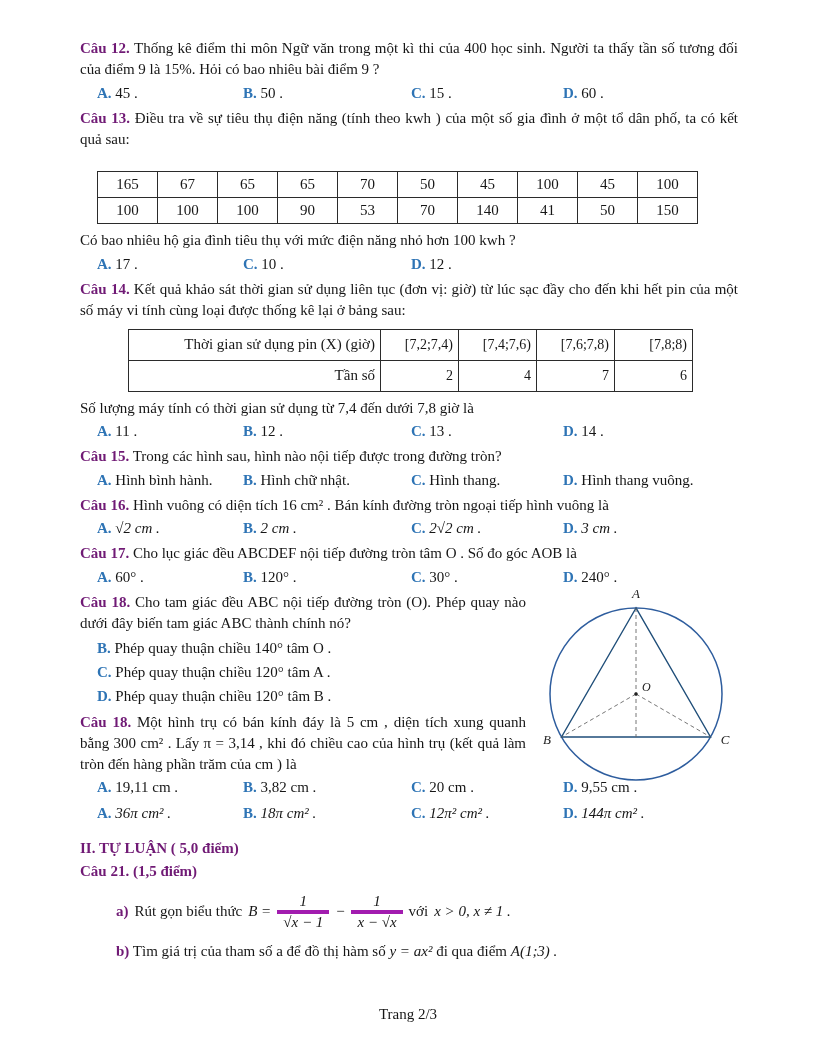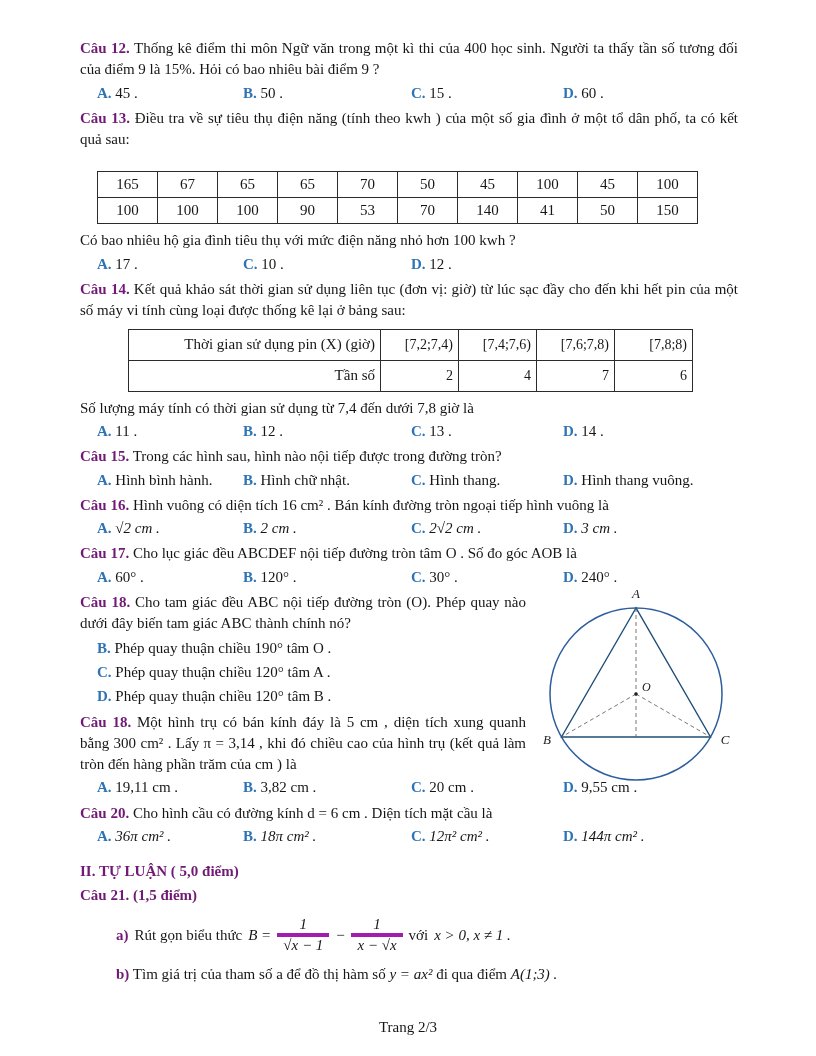--- a/index.html
+++ b/index.html
@@ -31,21 +31,21 @@
   .fig { float:right; width:204px; height:214px; margin:-10px 0 2px 8px; }
   .math { font-style:italic; }
   
   .sec-title { margin:14px 0 2px 0; }
   
   .sub { padding-left:36px; margin:6px 0; }
   .mline { display:flex; align-items:center; gap:6px; padding-left:36px; margin:10px 0 10px 0; }
   .frac { display:inline-flex; flex-direction:column; text-align:center; vertical-align:middle; }
   .frac .num { padding:0 6px; line-height:1.15; }
   .frac .den { border-top:4px solid #a21caf; padding:0 6px; line-height:1.15; }
-  .footer { position:absolute; bottom:18px; left:0; right:0; text-align:center; }
+  .footer { position:absolute; bottom:31px; left:0; right:0; text-align:center; }
 </style>
 </head>
 <body>
 
 <div class="page">
 
   <section class="q">
     <p class="qtext"><span class="blue">Câu 12.</span> <span>Thống kê điểm thi môn Ngữ văn trong một kì thi của 400 học sinh. Người ta thấy tần số tương đối của điểm 9 là 15%. Hỏi có bao nhiêu bài điểm 9 ?</span></p>
     <div class="opts">
       <span class="opt"><b class="letter">A.</b> <span>45 .</span></span>
@@ -162,38 +162,37 @@
         <line x1="102" y1="112" x2="176.5" y2="155" stroke="#666666" stroke-width="0.9" stroke-dasharray="4,3"></line>
         <circle cx="102" cy="112" r="1.8" fill="#222222"></circle>
         <text x="102" y="16" text-anchor="middle" font-size="13" font-style="italic" fill="#222">A</text>
         <text x="13" y="162" text-anchor="middle" font-size="13" font-style="italic" fill="#222">B</text>
         <text x="191" y="162" text-anchor="middle" font-size="13" font-style="italic" fill="#222">C</text>
         <text x="108" y="109" font-size="12" font-style="italic" fill="#222">O</text>
       </svg>
     </div>
     <p class="qtext"><span class="blue">Câu 18.</span> <span>Cho tam giác đều ABC nội tiếp đường tròn (O). Phép quay nào dưới đây biến tam giác ABC thành chính nó?</span></p>
     <div>
-      <div class="opt-line"><b class="letter">B.</b> <span>Phép quay thuận chiều 190° tâm O .</span></div>
+      <div class="opt-line"><b class="letter">B.</b> <span>Phép quay thuận chiều 140° tâm O .</span></div>
       <div class="opt-line"><b class="letter">C.</b> <span>Phép quay thuận chiều 120° tâm A .</span></div>
       <div class="opt-line"><b class="letter">D.</b> <span>Phép quay thuận chiều 120° tâm B .</span></div>
     </div>
   </section>
 
   <section class="q">
     <p class="qtext"><span class="blue">Câu 18.</span> <span>Một hình trụ có bán kính đáy là 5 cm , diện tích xung quanh bằng 300 cm² . Lấy π = 3,14 , khi đó chiều cao của hình trụ (kết quả làm tròn đến hàng phần trăm của cm ) là</span></p>
     <div class="opts">
       <span class="opt"><b class="letter">A.</b> <span>19,11 cm .</span></span>
       <span class="opt"><b class="letter">B.</b> <span>3,82 cm .</span></span>
       <span class="opt"><b class="letter">C.</b> <span>20 cm .</span></span>
       <span class="opt"><b class="letter">D.</b> <span>9,55 cm .</span></span>
     </div>
   </section>
 
   <section class="q">
-    <p class="qtext"><span class="blue">Câu 20.</span> <span>Cho hình cầu có đường kính d = 6 cm . Diện tích mặt cầu là</span></p>
     <div class="opts">
       <span class="opt"><b class="letter">A.</b> <span class="math">36π cm² .</span></span>
       <span class="opt"><b class="letter">B.</b> <span class="math">18π cm² .</span></span>
       <span class="opt"><b class="letter">C.</b> <span class="math">12π² cm² .</span></span>
       <span class="opt"><b class="letter">D.</b> <span class="math">144π cm² .</span></span>
     </div>
   </section>
 
   <p class="qtext sec-title"><span class="blue">II. TỰ LUẬN ( 5,0 điểm)</span></p>
   <p class="qtext"><span class="blue">Câu 21. (1,5 điểm)</span></p>

